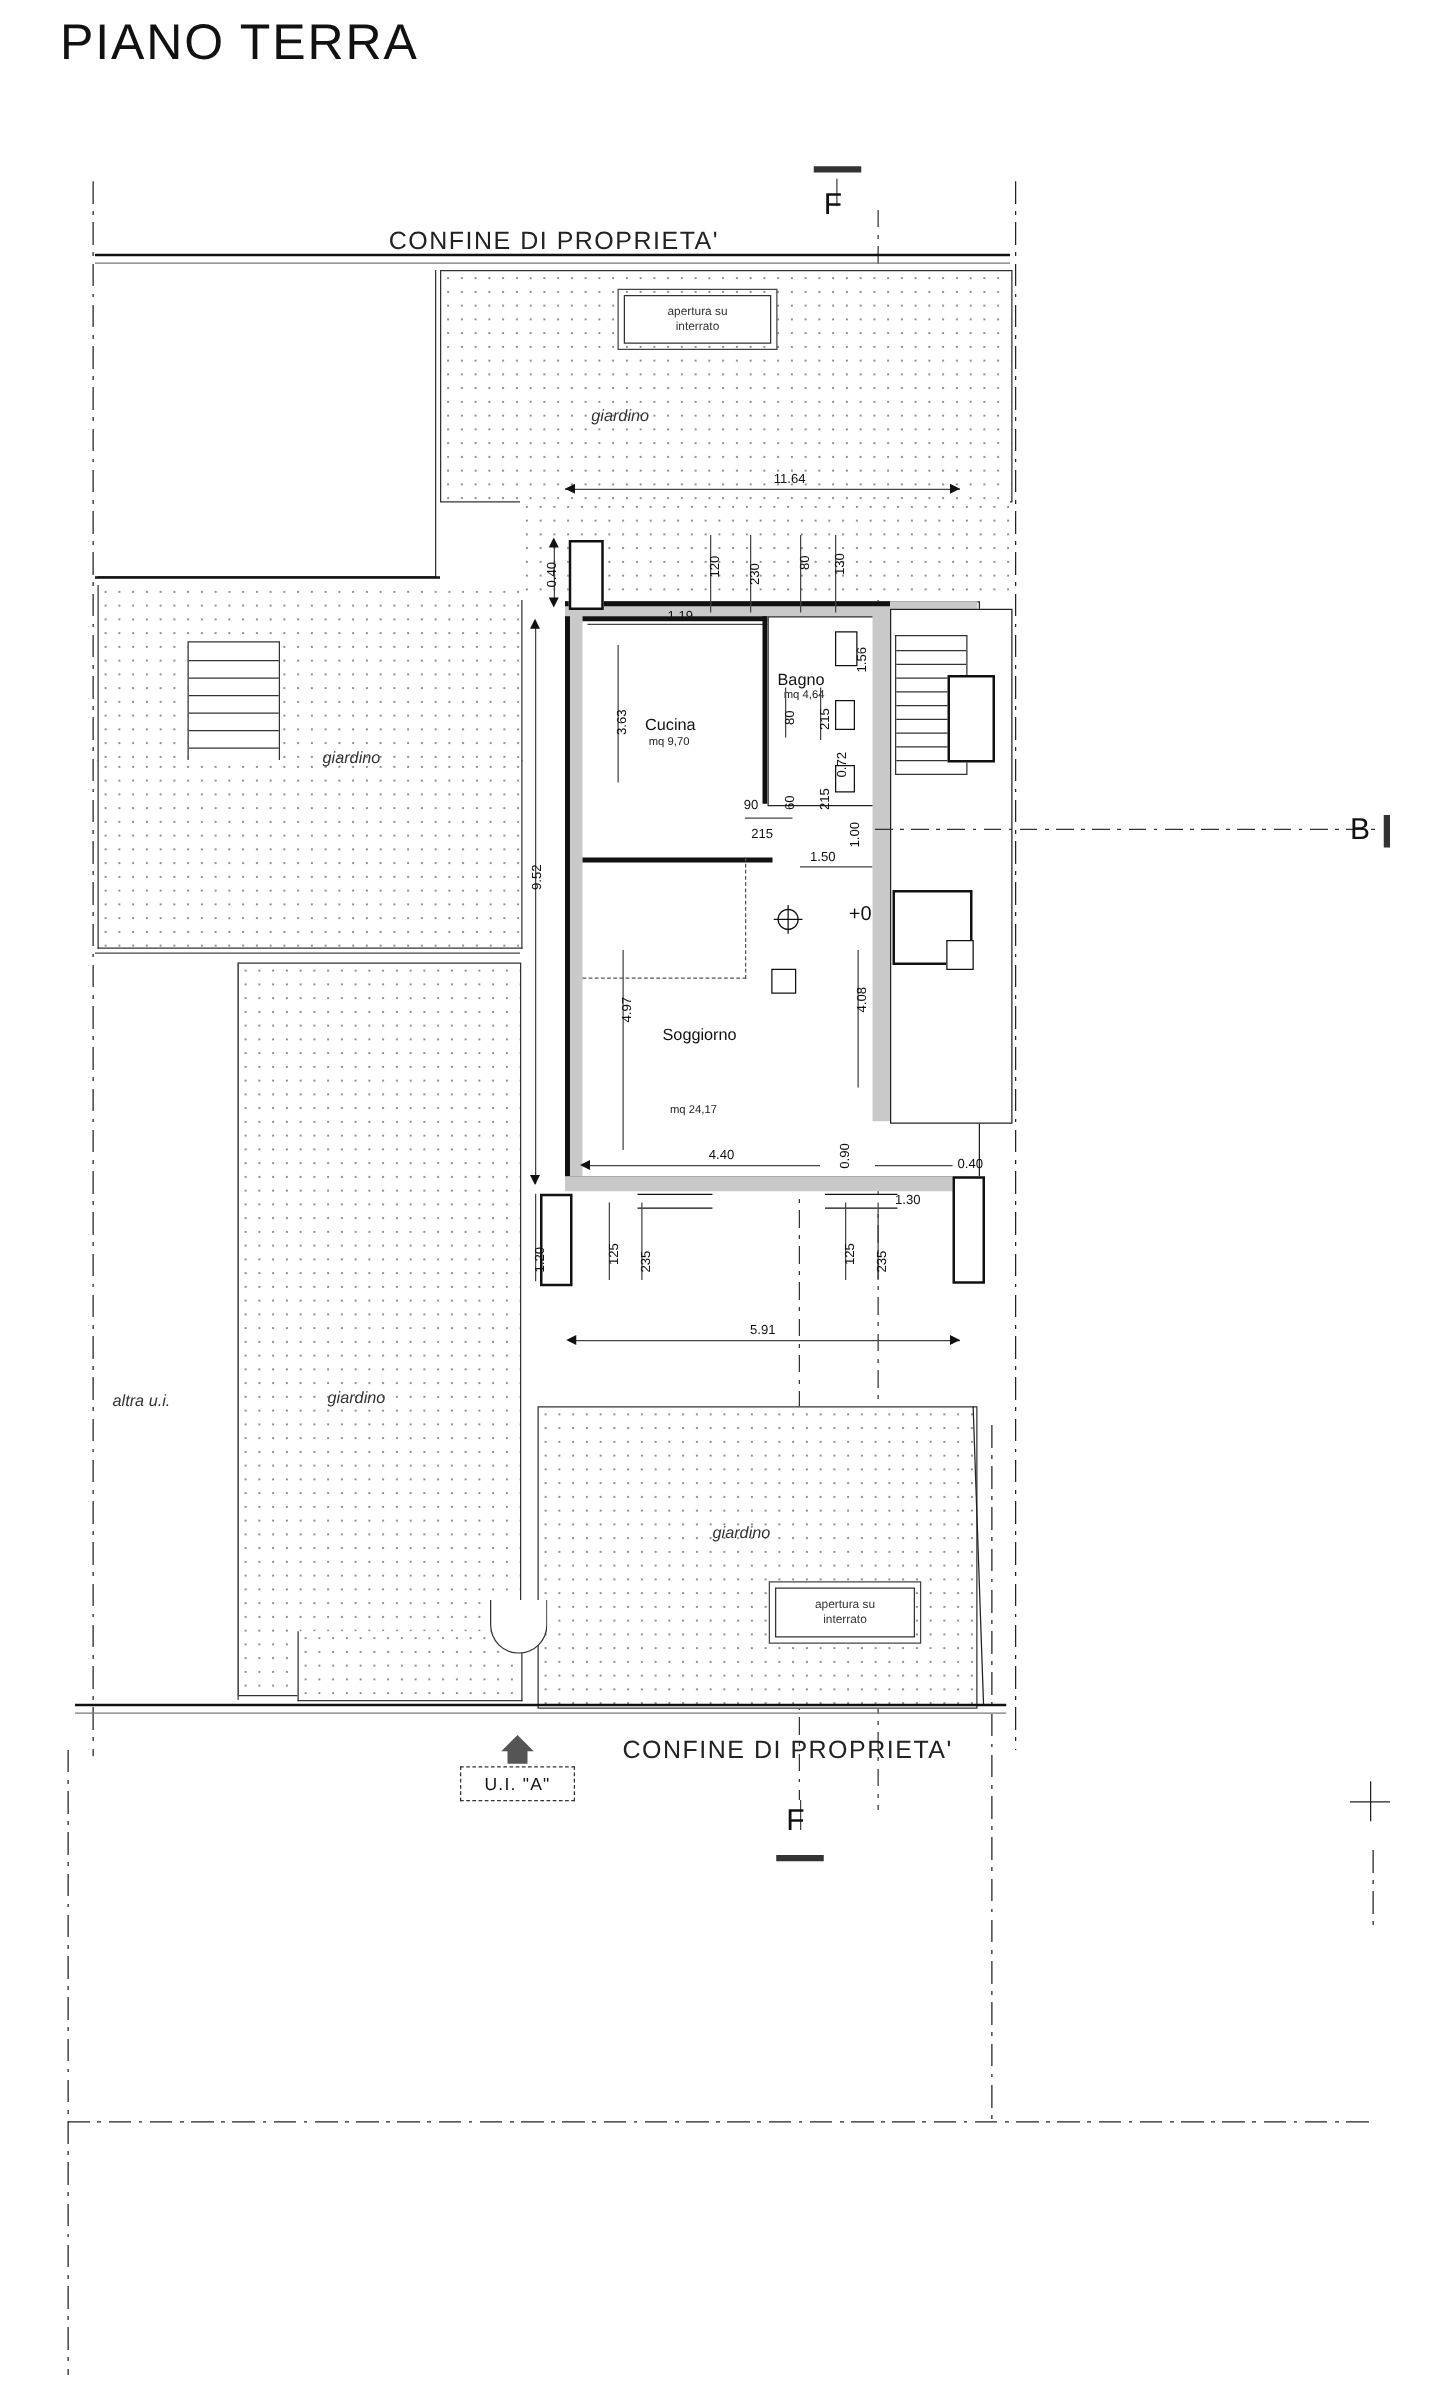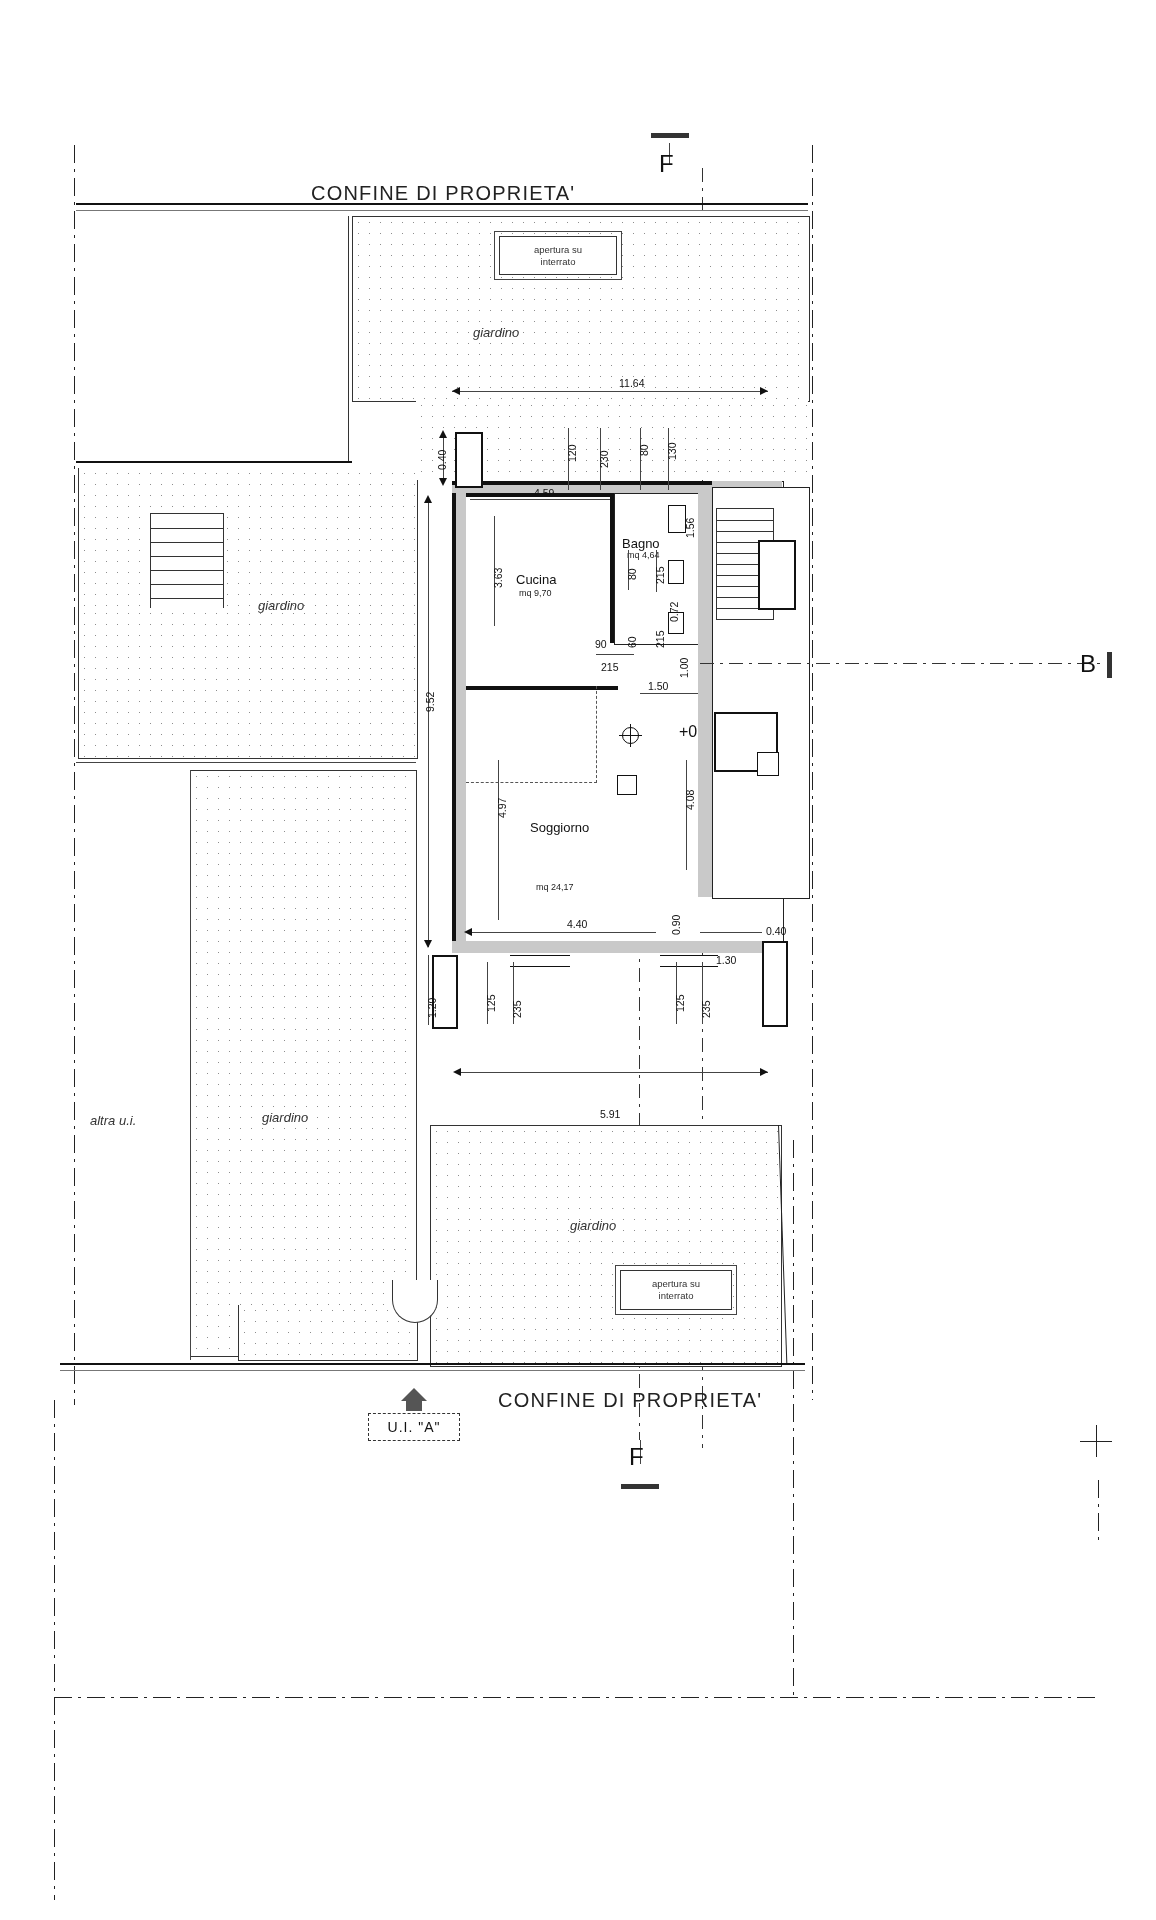--- a/index.html
+++ b/index.html
@@ -111,20 +111,21 @@
   
   .level-mark{position:absolute;width:15px;height:15px;border:1.2px solid #111;border-radius:50%;}
   .level-mark:before{content:"";position:absolute;left:-4px;top:6.5px;width:23px;height:0;border-top:1.2px solid #111;}
   .level-mark:after{content:"";position:absolute;left:6.5px;top:-4px;width:0;height:23px;border-left:1.2px solid #111;}
 </style>
 </head>
 <body>
 
 <div class="page">
 
+  <div class="abs" id="plan-title">PIANO TERRA</div>
 
   <div class="pb-v abs" style="left:54px;top:1400px;height:500px;"></div>
   <div class="pb-h abs" style="left:54px;top:1697px;width:1045px;"></div>
   <div class="pb-v abs" style="left:1098px;top:1480px;height:60px;"></div>
 
   <div class="pb-v abs" style="left:74px;top:145px;height:1260px;"></div>
 
   <div class="pb-v abs" style="left:812px;top:145px;height:1255px;"></div>
   <div class="pb-v abs" style="left:793px;top:1140px;height:560px;"></div>
 
@@ -200,21 +201,21 @@
 
   <div class="abs" style="left:455px;top:432px;width:24px;height:52px;border:2px solid #111;background:#fff;"></div>
 
   <div class="vl thin abs" style="left:443px;top:432px;height:52px;"></div>
   <div class="tick up abs" style="left:439px;top:430px;"></div>
   <div class="tick down abs" style="left:439px;top:478px;"></div>
   <div class="abs dim v" style="left:436px;top:470px;">0.40</div>
 
   <div class="hl thin abs" style="left:470px;top:499px;width:170px;"></div>
   <div class="tick right abs" style="left:634px;top:495px;"></div>
-  <div class="abs dim" style="left:534px;top:487px;">4.59</div>
+  <div class="abs dim" style="left:534px;top:487px;">1.19</div>
 
   <div class="hl wall abs" style="left:466px;top:493px;width:148px;"></div>
   <div class="vl wall abs" style="left:610px;top:493px;height:150px;"></div>
 
   <div class="vl thin abs" style="left:568px;top:428px;height:62px;"></div>
   <div class="abs dim v" style="left:566px;top:462px;">120</div>
   <div class="vl thin abs" style="left:600px;top:428px;height:62px;"></div>
   <div class="abs dim v" style="left:598px;top:468px;">230</div>
 
   <div class="vl thin abs" style="left:640px;top:428px;height:62px;"></div>
@@ -325,21 +326,21 @@
   <div class="abs dim v" style="left:511px;top:1018px;">235</div>
 
   <div class="vl thin abs" style="left:676px;top:962px;height:62px;"></div>
   <div class="abs dim v" style="left:674px;top:1012px;">125</div>
   <div class="vl thin abs" style="left:702px;top:962px;height:62px;"></div>
   <div class="abs dim v" style="left:700px;top:1018px;">235</div>
 
   <div class="hl thin abs" style="left:455px;top:1072px;width:313px;"></div>
   <div class="tick left abs" style="left:453px;top:1068px;"></div>
   <div class="tick right abs" style="left:760px;top:1068px;"></div>
-  <div class="abs dim" style="left:600px;top:1108px;">5.91</div>
+  <div class="abs dim" style="left:600px;top:1058px;">5.91</div>
 
   <div class="garden abs" style="left:430px;top:1125px;width:350px;height:240px;"></div>
   <div class="abs garden-label" style="left:570px;top:1218px;">giardino</div>
 
   <div class="note-box abs" style="left:620px;top:1270px;width:110px;height:38px;">
     <div class="small-note">
       <span>apertura su</span><br>
       <span>interrato</span>
     </div>
   </div>

